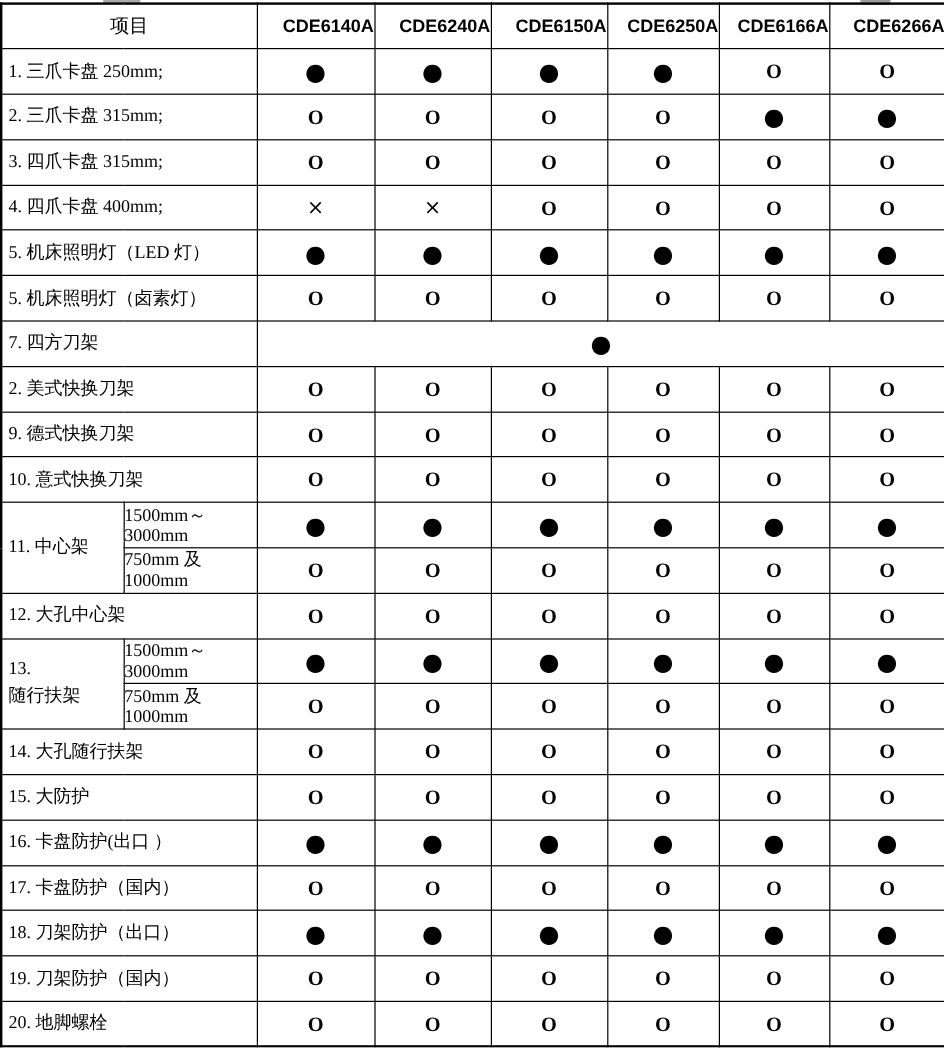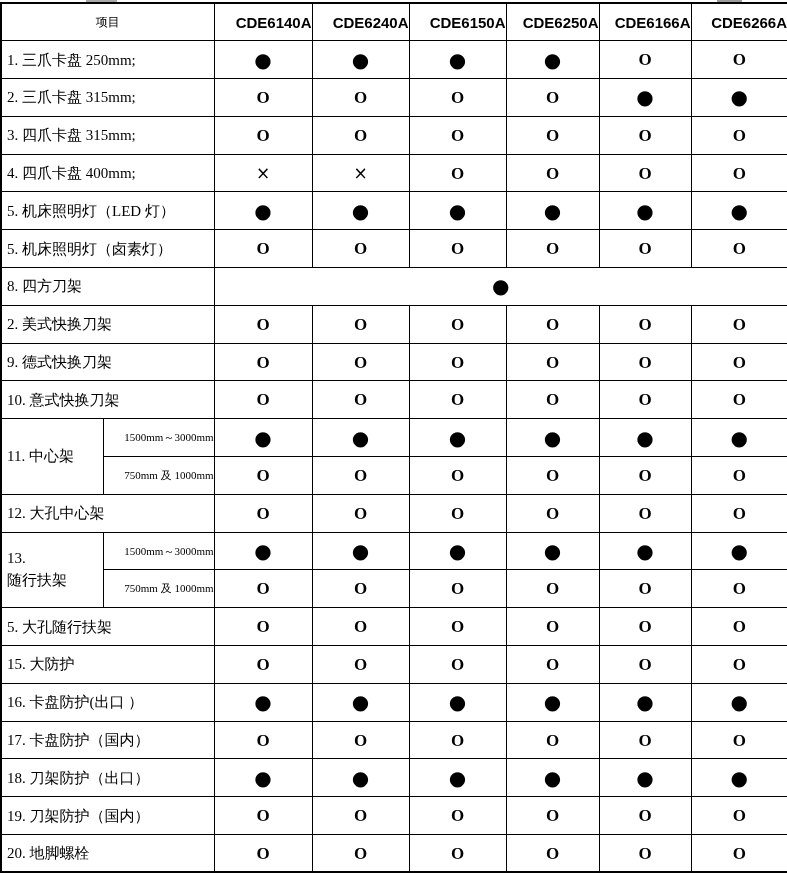--- a/index.html
+++ b/index.html
@@ -16,34 +16,34 @@
     border-collapse:collapse;table-layout:fixed;
     border:2px solid #000;
   }
   col.c-a{width:102px;} col.c-b{width:111px;}
   col.c-1{width:98px;} col.c-2{width:97px;} col.c-3{width:97px;}
   col.c-4{width:93px;} col.c-5{width:92px;} col.c-6{width:97px;}
   tr{height:37.8px;}
   th,td{border:1px solid #000;padding:0;vertical-align:middle;overflow:hidden;}
   th.item-head{
     font-family:"Liberation Serif","DejaVu Serif",serif;
-    font-weight:normal;font-size:12px;text-align:center;
+    font-weight:normal;font-size:16px;text-align:center;
   }
   th.model-head{
     font-family:"Liberation Sans","DejaVu Sans",sans-serif;
     font-weight:bold;font-size:15px;text-align:right;letter-spacing:0;
   }
   td.row-label{
     text-align:left;padding-left:5px;font-size:15px;line-height:1.2;
   }
   td.group-label{
     white-space:pre-line;line-height:1.45;
   }
   td.sub-label{
-    text-align:right;padding-left:6px;font-size:11px;
+    text-align:left;font-size:15px;
   }
   td.cell-value{text-align:center;line-height:1;}
   td.sym-filled{font-size:20px;font-family:"DejaVu Sans","Liberation Sans",sans-serif;}
   td.sym-open{font-size:17px;font-weight:bold;font-family:"Liberation Serif","DejaVu Serif",serif;}
   td.sym-cross{font-size:17px;font-family:"DejaVu Sans","Liberation Sans",sans-serif;}
 </style>
 </head>
 <body>
 
 <div id="artifact-left" class="artifact"></div>
@@ -120,21 +120,21 @@
       <tr>
         <td class="row-label" colspan="2">5. 机床照明灯（卤素灯）</td>
         <td class="cell-value sym-open">O</td>
         <td class="cell-value sym-open">O</td>
         <td class="cell-value sym-open">O</td>
         <td class="cell-value sym-open">O</td>
         <td class="cell-value sym-open">O</td>
         <td class="cell-value sym-open">O</td>
       </tr>
       <tr>
-        <td class="row-label" colspan="2">8. 四方刀架</td>
+        <td class="row-label" colspan="2">7. 四方刀架</td>
         <td class="cell-value sym-filled" colspan="6">●</td>
       </tr>
       <tr>
         <td class="row-label" colspan="2">2. 美式快换刀架</td>
         <td class="cell-value sym-open">O</td>
         <td class="cell-value sym-open">O</td>
         <td class="cell-value sym-open">O</td>
         <td class="cell-value sym-open">O</td>
         <td class="cell-value sym-open">O</td>
         <td class="cell-value sym-open">O</td>
@@ -199,21 +199,21 @@
       <tr>
         <td class="sub-label">750mm 及 1000mm</td>
         <td class="cell-value sym-open">O</td>
         <td class="cell-value sym-open">O</td>
         <td class="cell-value sym-open">O</td>
         <td class="cell-value sym-open">O</td>
         <td class="cell-value sym-open">O</td>
         <td class="cell-value sym-open">O</td>
       </tr>
       <tr>
-        <td class="row-label" colspan="2">5. 大孔随行扶架</td>
+        <td class="row-label" colspan="2">14. 大孔随行扶架</td>
         <td class="cell-value sym-open">O</td>
         <td class="cell-value sym-open">O</td>
         <td class="cell-value sym-open">O</td>
         <td class="cell-value sym-open">O</td>
         <td class="cell-value sym-open">O</td>
         <td class="cell-value sym-open">O</td>
       </tr>
       <tr>
         <td class="row-label" colspan="2">15. 大防护</td>
         <td class="cell-value sym-open">O</td>

